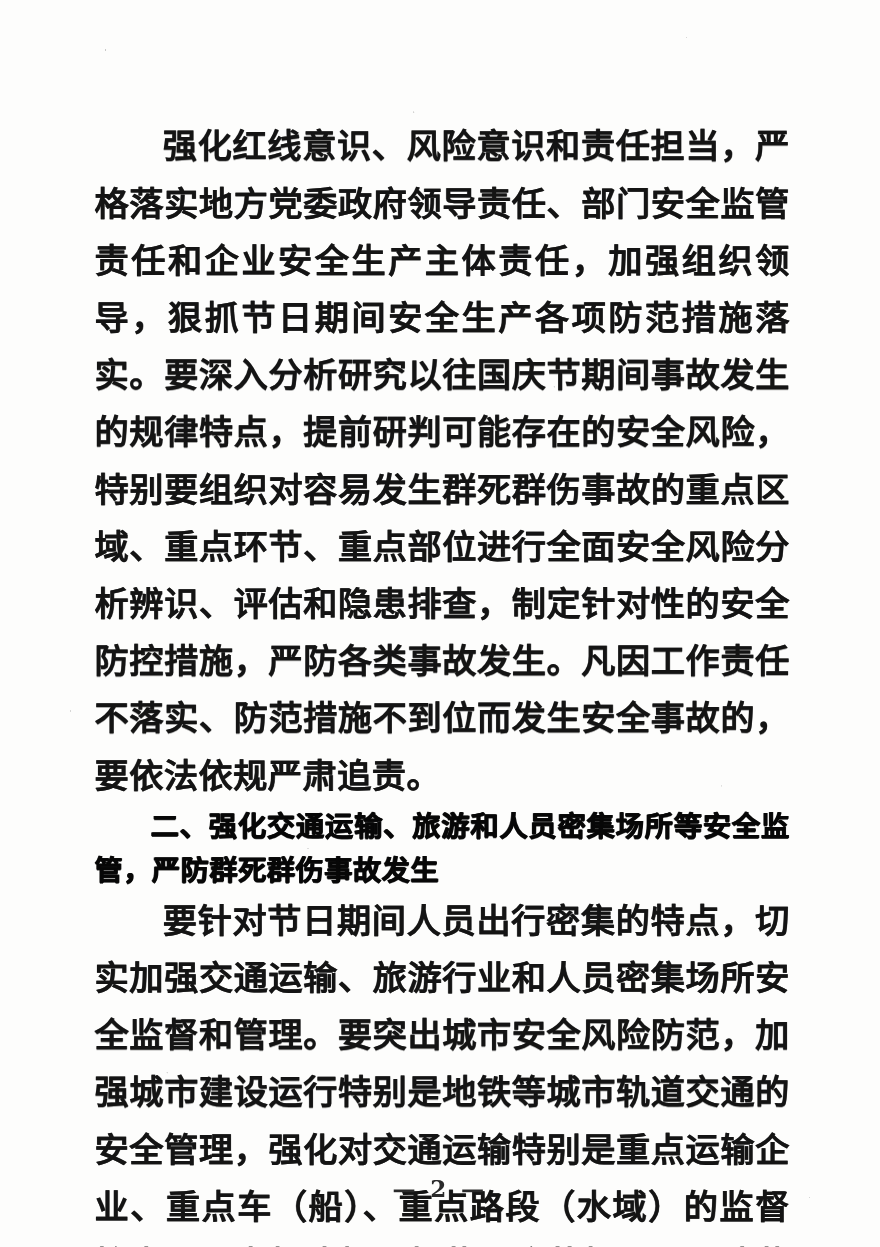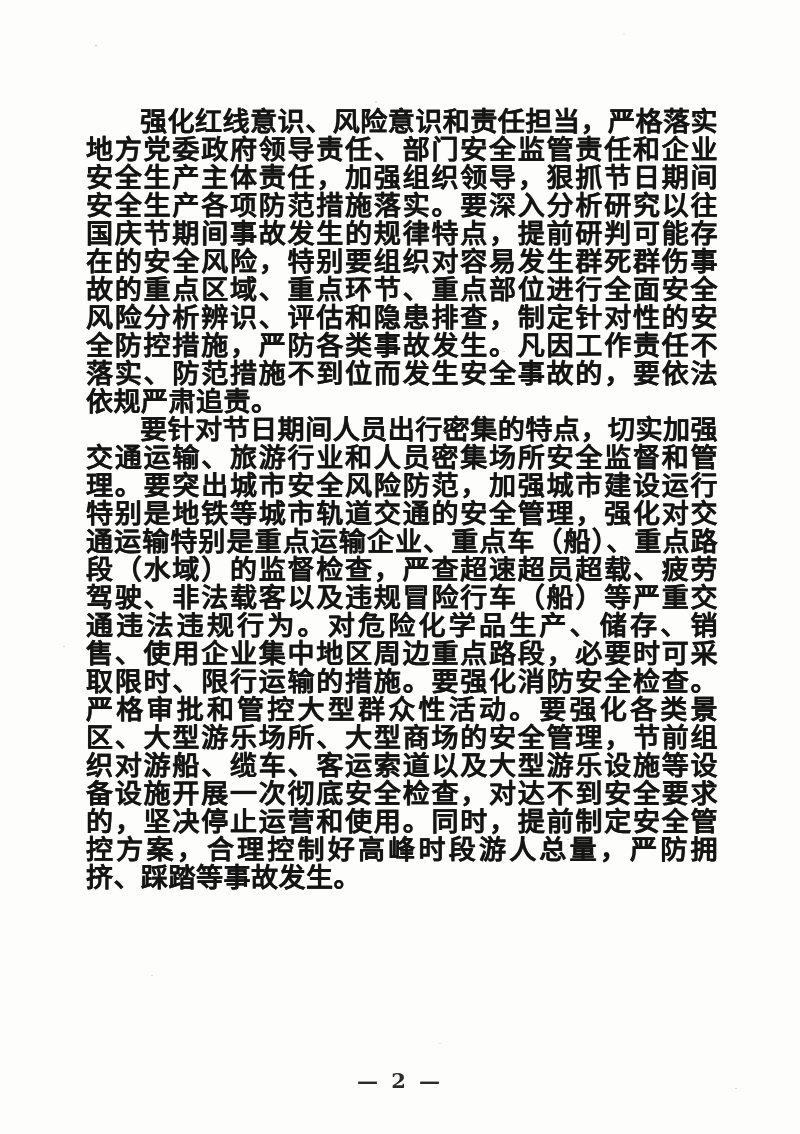--- a/index.html
+++ b/index.html
@@ -47,22 +47,22 @@
   .content {
     position: absolute;
     left: 86px;
     top: 108px;
     width: 632px;
   }
 
   
   .body-para {
     margin: 0;
-    font-size: 27px;
-    line-height: 28px;
+    font-size: 31px;
+    line-height: 52px;
     letter-spacing: 0.5px;
     text-align: justify;
     text-justify: inter-character;
     text-indent: 2em;
     font-weight: 600;
     color: #141414;
     text-shadow:
       0.35px 0 0 rgba(20,20,20,0.55),
       -0.35px 0 0 rgba(20,20,20,0.30),
       0 0.35px 0 rgba(20,20,20,0.35);
@@ -103,20 +103,21 @@
 <body>
 
 <div class="page">
 
   <div class="scan-noise"></div>
 
   <div class="content">
 
     <p class="body-para">强化红线意识、风险意识和责任担当，严格落实地方党委政府领导责任、部门安全监管责任和企业安全生产主体责任，加强组织领导，狠抓节日期间安全生产各项防范措施落实。要深入分析研究以往国庆节期间事故发生的规律特点，提前研判可能存在的安全风险，特别要组织对容易发生群死群伤事故的重点区域、重点环节、重点部位进行全面安全风险分析辨识、评估和隐患排查，制定针对性的安全防控措施，严防各类事故发生。凡因工作责任不落实、防范措施不到位而发生安全事故的，要依法依规严肃追责。</p>
 
+    <p class="section-heading">二、强化交通运输、旅游和人员密集场所等安全监管，严防群死群伤事故发生</p>
 
     <p class="body-para">要针对节日期间人员出行密集的特点，切实加强交通运输、旅游行业和人员密集场所安全监督和管理。要突出城市安全风险防范，加强城市建设运行特别是地铁等城市轨道交通的安全管理，强化对交通运输特别是重点运输企业、重点车（船）、重点路段（水域）的监督检查，严查超速超员超载、疲劳驾驶、非法载客以及违规冒险行车（船）等严重交通违法违规行为。对危险化学品生产、储存、销售、使用企业集中地区周边重点路段，必要时可采取限时、限行运输的措施。要强化消防安全检查。严格审批和管控大型群众性活动。要强化各类景区、大型游乐场所、大型商场的安全管理，节前组织对游船、缆车、客运索道以及大型游乐设施等设备设施开展一次彻底安全检查，对达不到安全要求的，坚决停止运营和使用。同时，提前制定安全管控方案，合理控制好高峰时段游人总量，严防拥挤、踩踏等事故发生。</p>
 
   </div>
 
   <div class="page-number">— 2 —</div>
 
 </div>
 
 </body></html>

